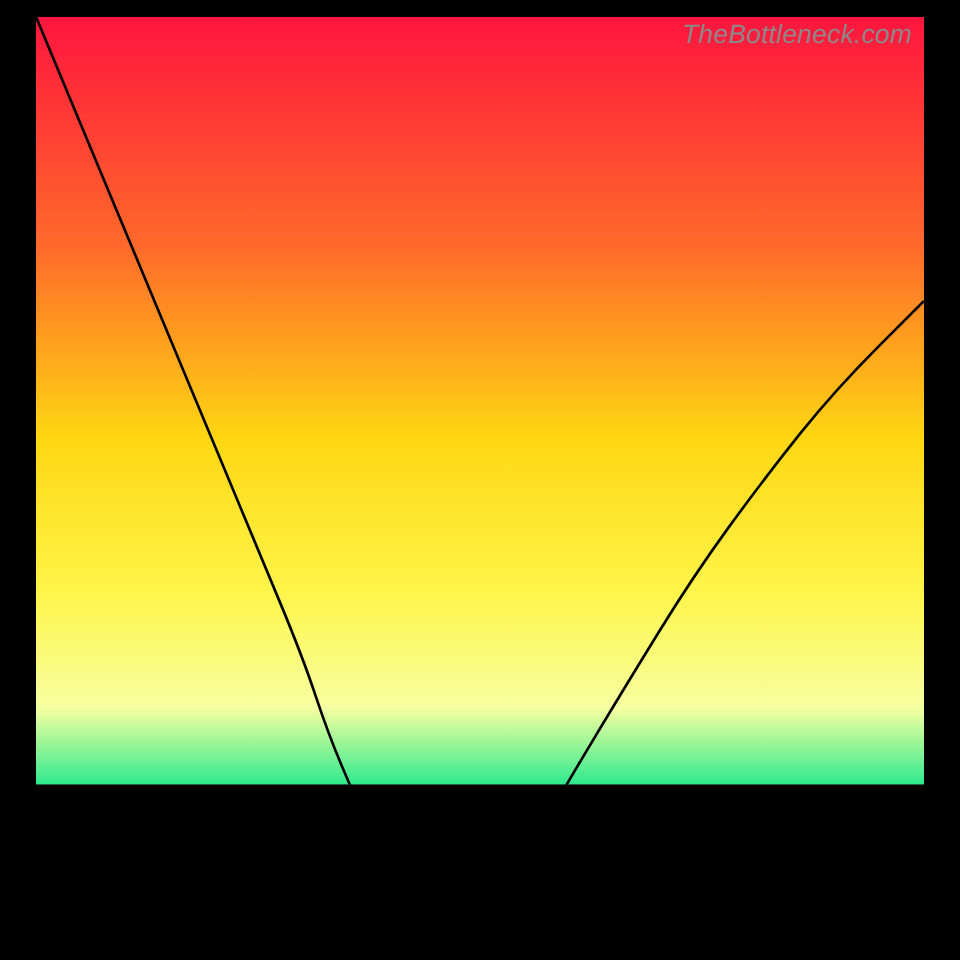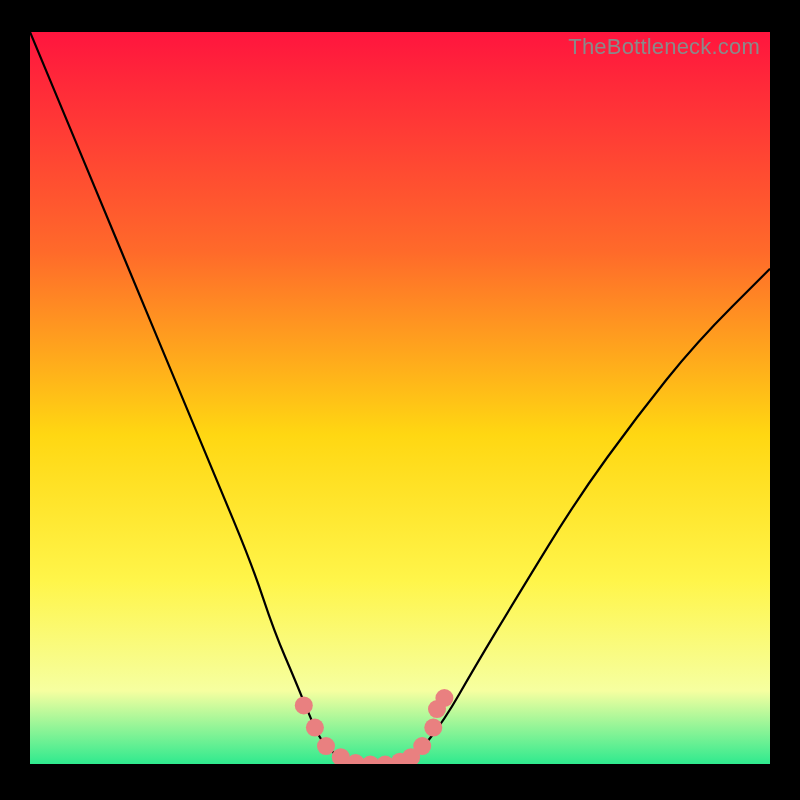--- a/index.html
+++ b/index.html
@@ -14,24 +14,25 @@
     position: absolute;
     left: 0;
     top: 0;
     width: 800px;
     height: 800px;
     background: #000;
   }
   .plot {
     position: absolute;
     left: 30px;
-    top: 32px;
+    top: 14px;
     width: 740px;
-    height: 732px;
+    height: 640px;
     overflow: hidden;
+    font-style: italic;
   }
   .gradient {
     position: absolute;
     left: 0;
     top: 0;
     width: 100%;
     height: 100%;
   }
   svg.curve {
     position: absolute;

